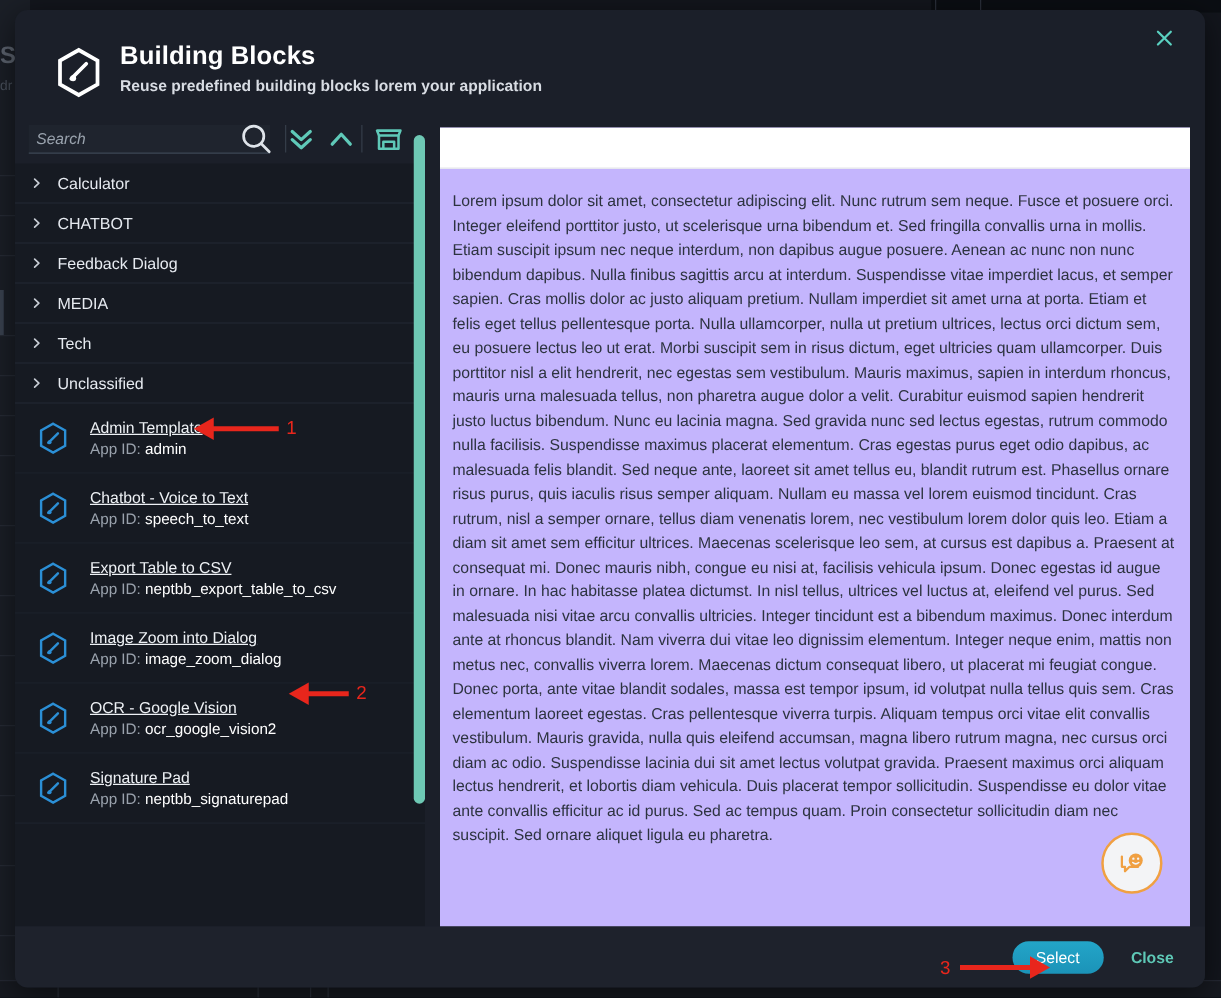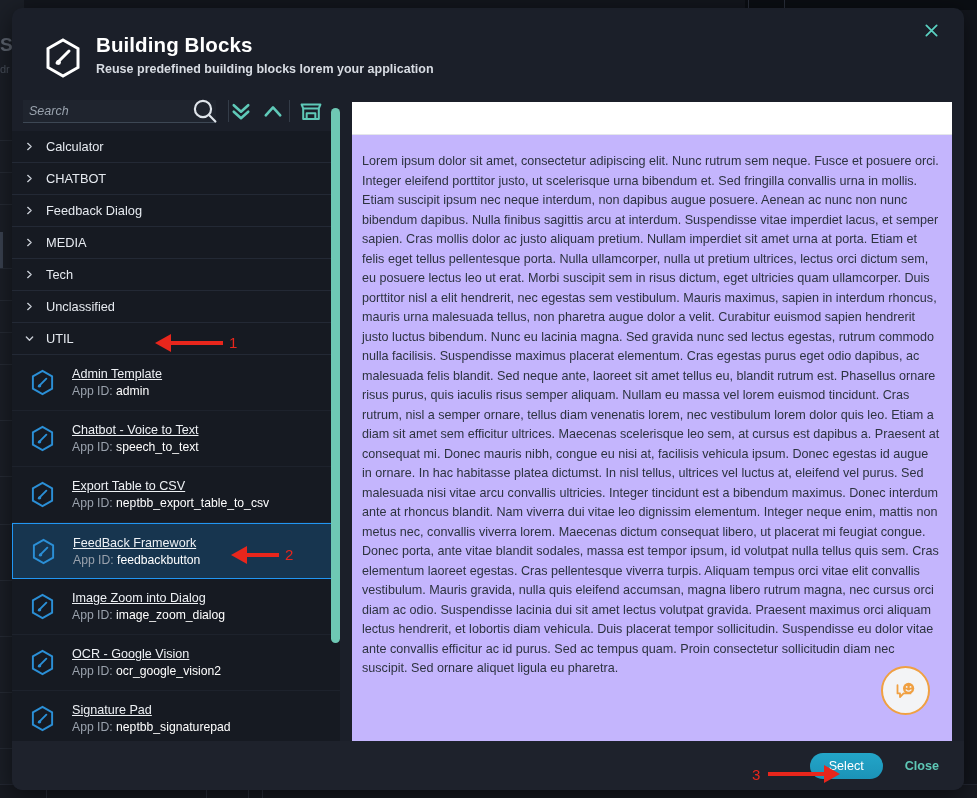--- a/index.html
+++ b/index.html
@@ -282,28 +282,20 @@
             <span class="cat-label">Tech</span>
           </div>
           <div class="tree-row">
             <span class="caret">
               <svg viewBox="0 0 10 10" fill="none">
                   <path d="M3 1.5 L6.8 5 L3 8.5" stroke="currentColor" stroke-width="1.5" stroke-linecap="round" stroke-linejoin="round"></path>
                 </svg>
             </span>
             <span class="cat-label">Unclassified</span>
           </div>
-          <div class="tree-row expanded">
-            <span class="caret">
-              <svg viewBox="0 0 10 10" fill="none">
-                  <path d="M1.5 3.3 L5 6.9 L8.5 3.3" stroke="currentColor" stroke-width="1.5" stroke-linecap="round" stroke-linejoin="round"></path>
-                </svg>
-            </span>
-            <span class="cat-label">UTIL</span>
-          </div>
 
           <div class="blk-row">
             <span class="blk-icon">
               <svg viewBox="0 0 26 28" fill="none">
                   <path d="M13 2 L23 7.6 L23 20.4 L13 26 L3 20.4 L3 7.6 Z" stroke="currentColor" stroke-width="2" fill="none"></path>
                   <path d="M9 18 L17 10" stroke="currentColor" stroke-width="2" stroke-linecap="round"></path>
                   <circle cx="10" cy="17.4" r="1.7" fill="currentColor"></circle>
                 </svg>
             </span>
             <span class="blk-text">
@@ -333,33 +325,20 @@
                   <path d="M9 18 L17 10" stroke="currentColor" stroke-width="2" stroke-linecap="round"></path>
                   <circle cx="10" cy="17.4" r="1.7" fill="currentColor"></circle>
                 </svg>
             </span>
             <span class="blk-text">
               <span class="blk-name">Export Table to CSV</span>
               <span class="blk-id"><span class="lbl">App ID:</span> <span>neptbb_export_table_to_csv</span></span>
             </span>
           </div>
 
-          <div class="blk-row selected">
-            <span class="blk-icon">
-              <svg viewBox="0 0 26 28" fill="none">
-                  <path d="M13 2 L23 7.6 L23 20.4 L13 26 L3 20.4 L3 7.6 Z" stroke="currentColor" stroke-width="2" fill="none"></path>
-                  <path d="M9 18 L17 10" stroke="currentColor" stroke-width="2" stroke-linecap="round"></path>
-                  <circle cx="10" cy="17.4" r="1.7" fill="currentColor"></circle>
-                </svg>
-            </span>
-            <span class="blk-text">
-              <span class="blk-name">FeedBack Framework</span>
-              <span class="blk-id"><span class="lbl">App ID:</span> <span>feedbackbutton</span></span>
-            </span>
-          </div>
 
           <div class="blk-row">
             <span class="blk-icon">
               <svg viewBox="0 0 26 28" fill="none">
                   <path d="M13 2 L23 7.6 L23 20.4 L13 26 L3 20.4 L3 7.6 Z" stroke="currentColor" stroke-width="2" fill="none"></path>
                   <path d="M9 18 L17 10" stroke="currentColor" stroke-width="2" stroke-linecap="round"></path>
                   <circle cx="10" cy="17.4" r="1.7" fill="currentColor"></circle>
                 </svg>
             </span>
             <span class="blk-text">

